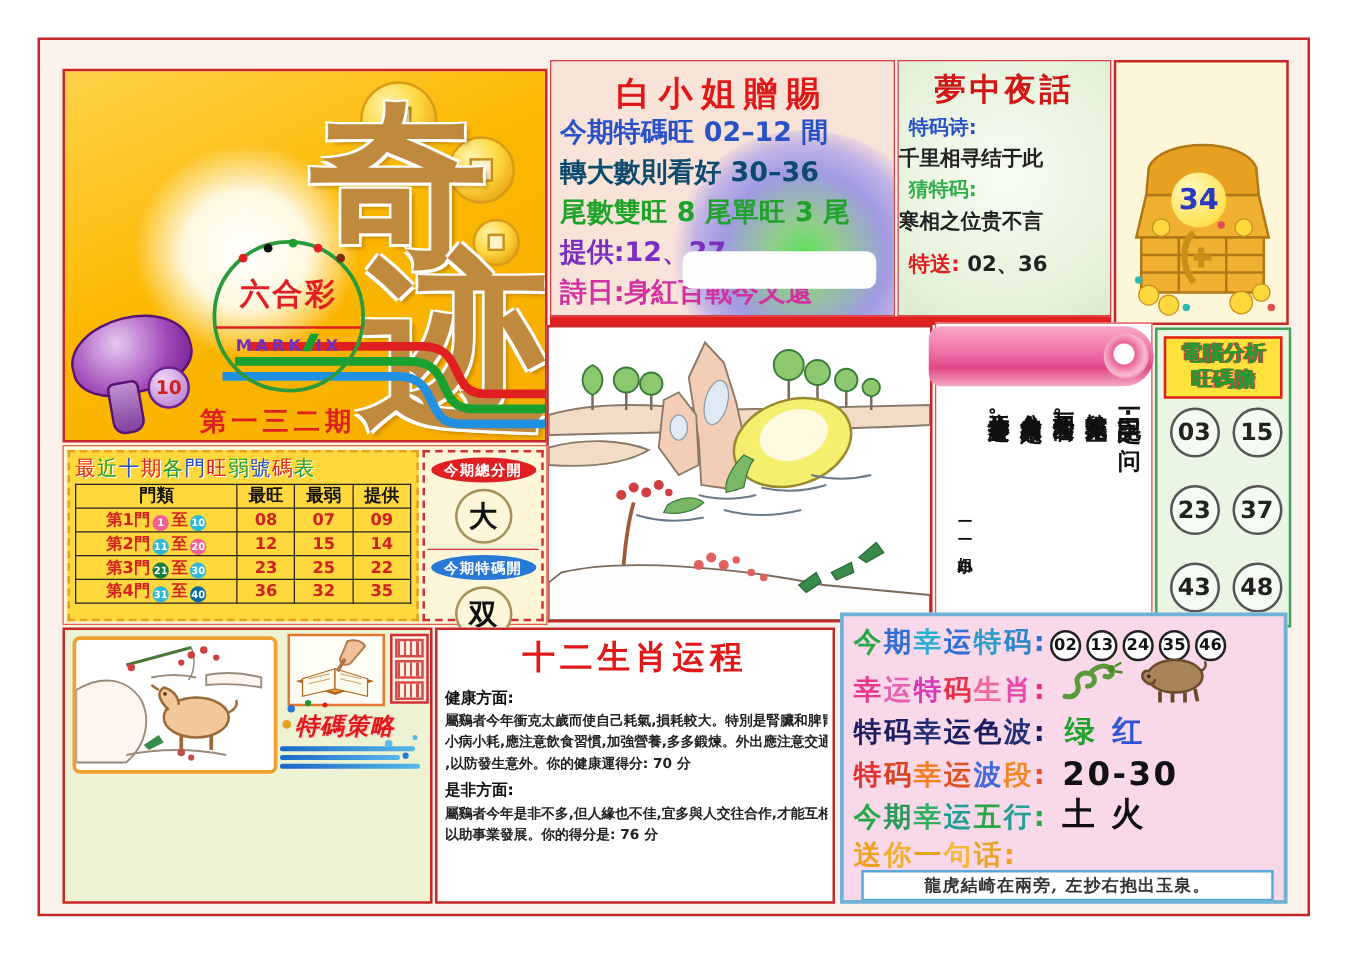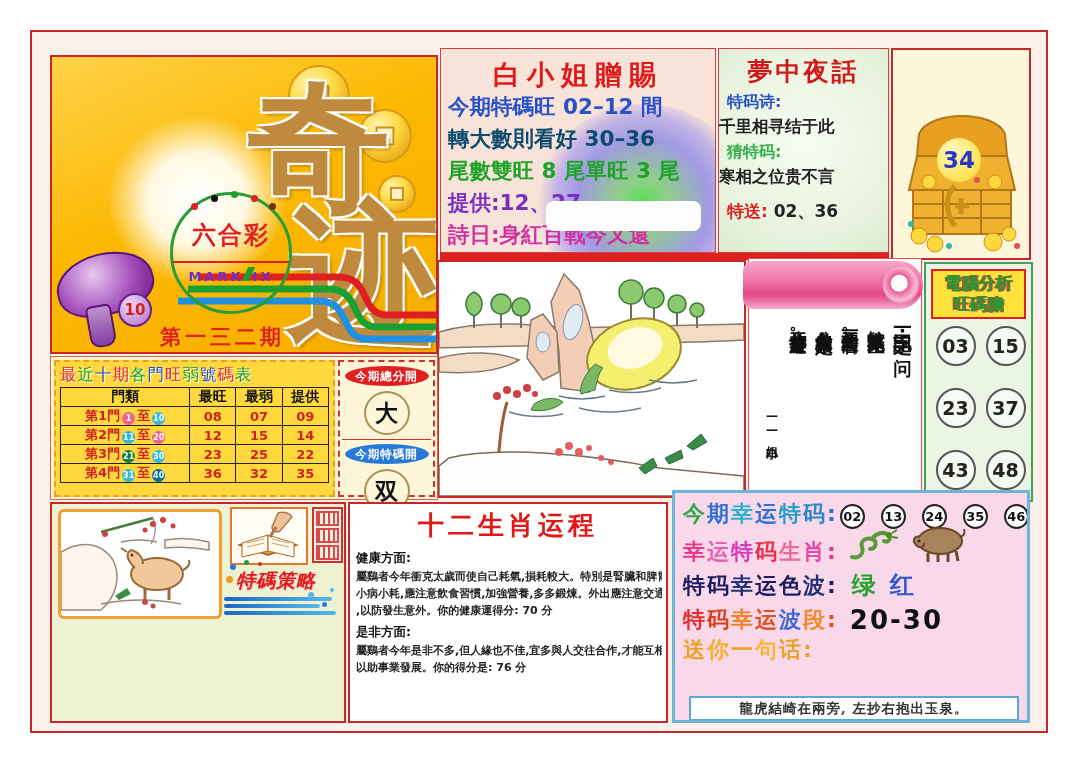--- a/index.html
+++ b/index.html
@@ -116,21 +116,21 @@
   #zodiac-panel { left:348px; top:502px; width:320px; height:221px; background:#ffffff; border:2px solid #c62828; overflow:hidden; }
   #zodiac-title { text-align:center; margin-top:4px; color:#e01818; font-size:26px; font-weight:bold; letter-spacing:4px; }
   #zodiac-blocks { padding:2px 4px 0 6px; }
   .zodiac-label { font-size:12.5px; font-weight:bold; color:#111; margin:5px 0 1px; }
   .zodiac-line { font-size:11px; color:#222; font-weight:bold; line-height:17px; white-space:nowrap; overflow:hidden; }
 
   #lucky-panel { left:672px; top:490px; width:358px; height:233px; background:#f9d8ea; border:3px solid #6fb3d9; overflow:hidden; }
   #lucky-rows { padding:4px 0 0 8px; }
   .lucky-row { display:flex; align-items:flex-end; height:30px; }
   .lucky-label { font-size:22px; font-weight:bold; letter-spacing:2px; white-space:nowrap; }
-  .lucky-balls { display:flex; gap:16px; margin-left:2px; }
+  .lucky-balls { display:flex; gap:4px; margin-left:2px; }
   .lucky-ball { width:25px; height:25px; border:2px solid #222; border-radius:50%; background:#fff;
     display:flex; align-items:center; justify-content:center; font-size:13px; font-weight:bold; color:#111; }
   .lucky-word { font-size:24px; font-weight:bold; margin-left:14px; }
   .lucky-value { font-size:26px; font-weight:bold; color:#111; margin-left:12px; letter-spacing:2px; }
   .zo-img { margin-left:10px; }
   #lucky-phrase { left:14px; top:203px; width:330px; height:25px; background:#ffffff; border:2px solid #58a8d8;
     display:flex; align-items:center; justify-content:center; font-size:13.5px; font-weight:bold; color:#333;
     font-family:"DejaVu Serif", serif; letter-spacing:1px; }
 </style>
 </head>
@@ -515,19 +515,23 @@
         </div>
         <div class="lucky-row" style="height: 34px;">
           <span class="lucky-label"><span style="color: rgb(28, 28, 96);">特</span><span style="color: rgb(28, 28, 96);">码</span><span style="color: rgb(36, 48, 120);">幸</span><span style="color: rgb(28, 28, 96);">运</span><span style="color: rgb(28, 28, 96);">色</span><span style="color: rgb(36, 48, 120);">波</span><span style="color: rgb(28, 28, 96);">:</span></span>
           <span class="lucky-word" style="color: rgb(31, 163, 43);">绿</span>
           <span class="lucky-word" style="color: rgb(47, 85, 212);">红</span>
         </div>
         <div class="lucky-row" style="height: 34px;">
           <span class="lucky-label"><span style="color: rgb(224, 48, 48);">特</span><span style="color: rgb(216, 64, 32);">码</span><span style="color: rgb(240, 128, 32);">幸</span><span style="color: rgb(224, 80, 32);">运</span><span style="color: rgb(68, 104, 216);">波</span><span style="color: rgb(240, 136, 40);">段</span><span style="color: rgb(224, 80, 32);">:</span></span>
           <span class="lucky-value">20-30</span>
         </div>
+        <div class="lucky-row" style="height: 34px;">
+          <span class="lucky-label"><span style="color: rgb(42, 168, 69);">今</span><span style="color: rgb(42, 152, 88);">期</span><span style="color: rgb(48, 176, 96);">幸</span><span style="color: rgb(34, 160, 144);">运</span><span style="color: rgb(42, 168, 69);">五</span><span style="color: rgb(34, 160, 144);">行</span><span style="color: rgb(42, 168, 69);">:</span></span>
+          <span class="lucky-value">土 火</span>
+        </div>
         <div class="lucky-row" style="height: 30px;">
           <span class="lucky-label"><span style="color: rgb(240, 160, 32);">送</span><span style="color: rgb(240, 176, 48);">你</span><span style="color: rgb(232, 160, 32);">一</span><span style="color: rgb(246, 184, 58);">句</span><span style="color: rgb(232, 164, 40);">话</span><span style="color: rgb(240, 160, 32);">:</span></span>
         </div>
       </div>
     <div id="lucky-phrase" class="abs">龍虎結崎在兩旁, 左抄右抱出玉泉。</div>
   </div>
 </div>
 
 </body></html>

